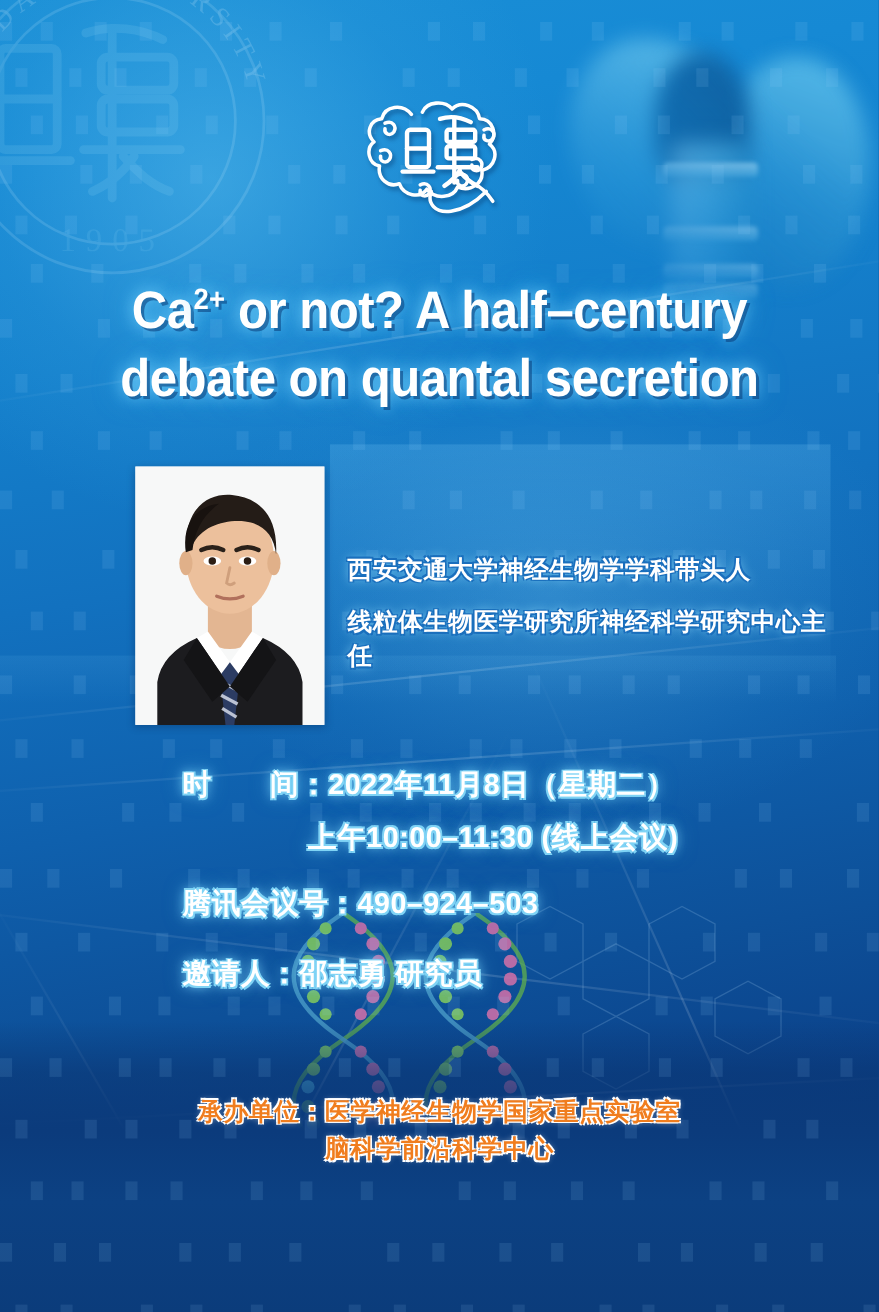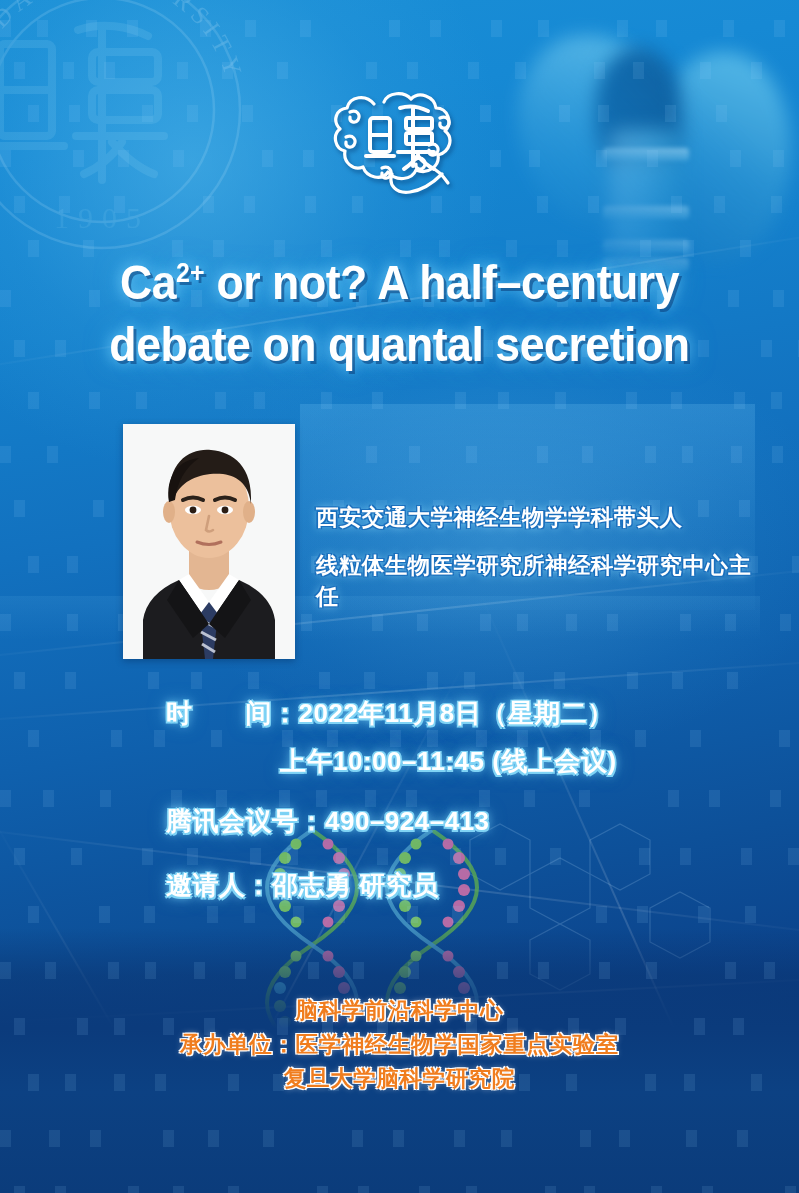--- a/index.html
+++ b/index.html
@@ -805,25 +805,24 @@
 
         <path d="M74,118 Q86,123 98,118" stroke="#b1705c" stroke-width="3" fill="none" stroke-linecap="round"></path>
       </svg>
     </div>
 
     <div class="speaker-title st2">线粒体生物医学研究所神经科学研究中心主任</div>
     <div class="speaker-title st1">西安交通大学神经生物学学科带头人</div>
 
     <div class="details">
       <div class="dline d-time">时　　间：2022年11月8日（星期二）</div>
-      <div class="dline d-time2">上午10:00–11:45 (线上会议)</div>
-      <div class="dline d-meeting">腾讯会议号：490–924–413</div>
+      <div class="dline d-time2">上午10:00–11:30 (线上会议)</div>
+      <div class="dline d-meeting">腾讯会议号：490–924–503</div>
       <div class="dline d-host">邀请人：邵志勇 研究员</div>
     </div>
 
     <div class="org">
+      <span class="ln">承办单位：医学神经生物学国家重点实验室</span>
       <span class="ln">脑科学前沿科学中心</span>
-      <span class="ln">承办单位：医学神经生物学国家重点实验室</span>
-      <span class="ln">复旦大学脑科学研究院</span>
     </div>
 
   </div>
 </div>
 
 </body></html>

